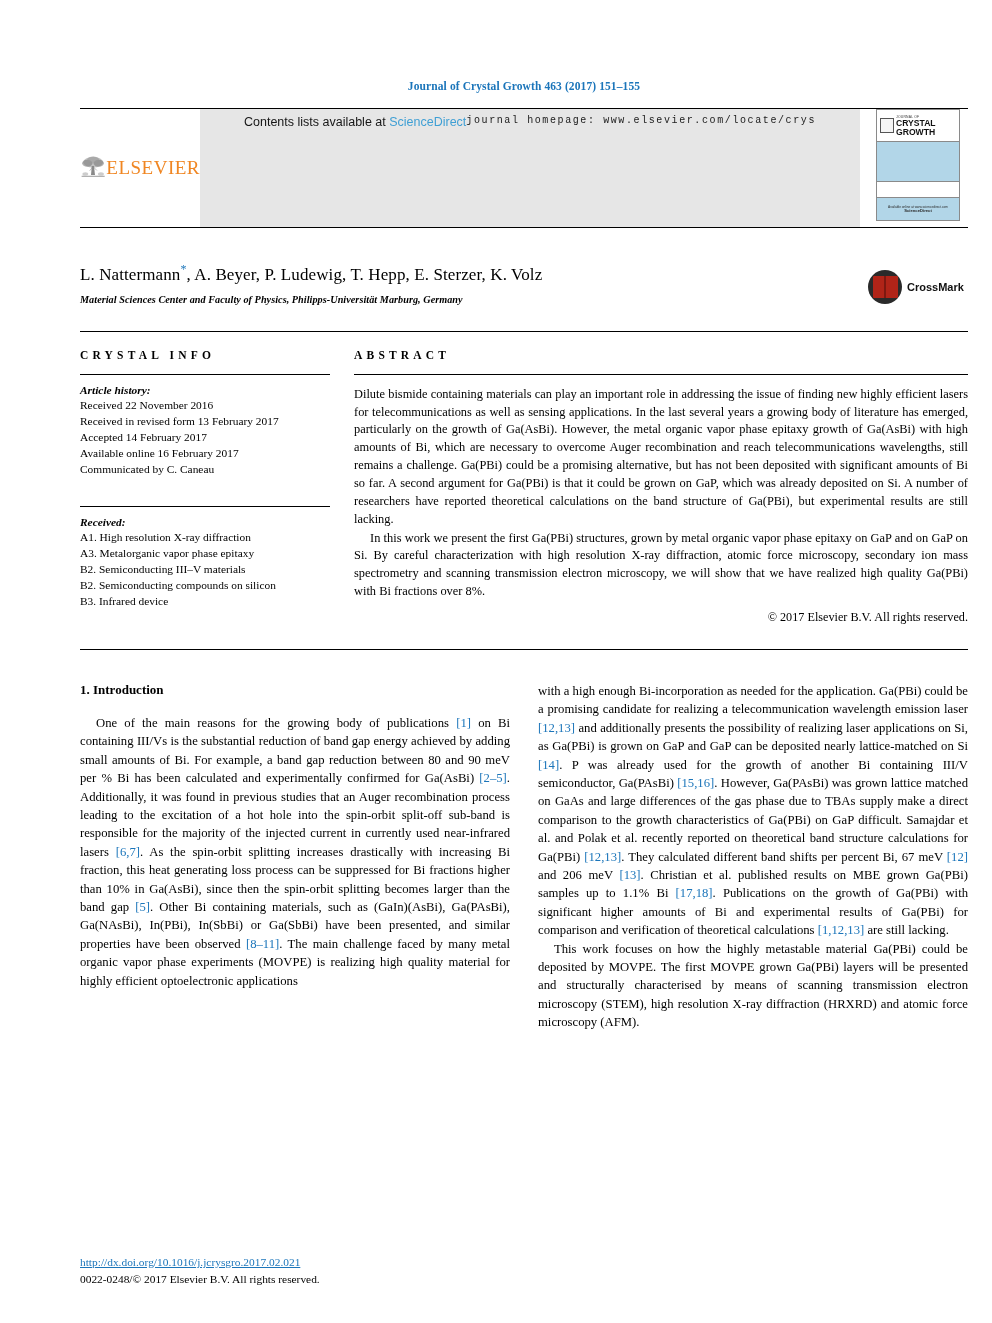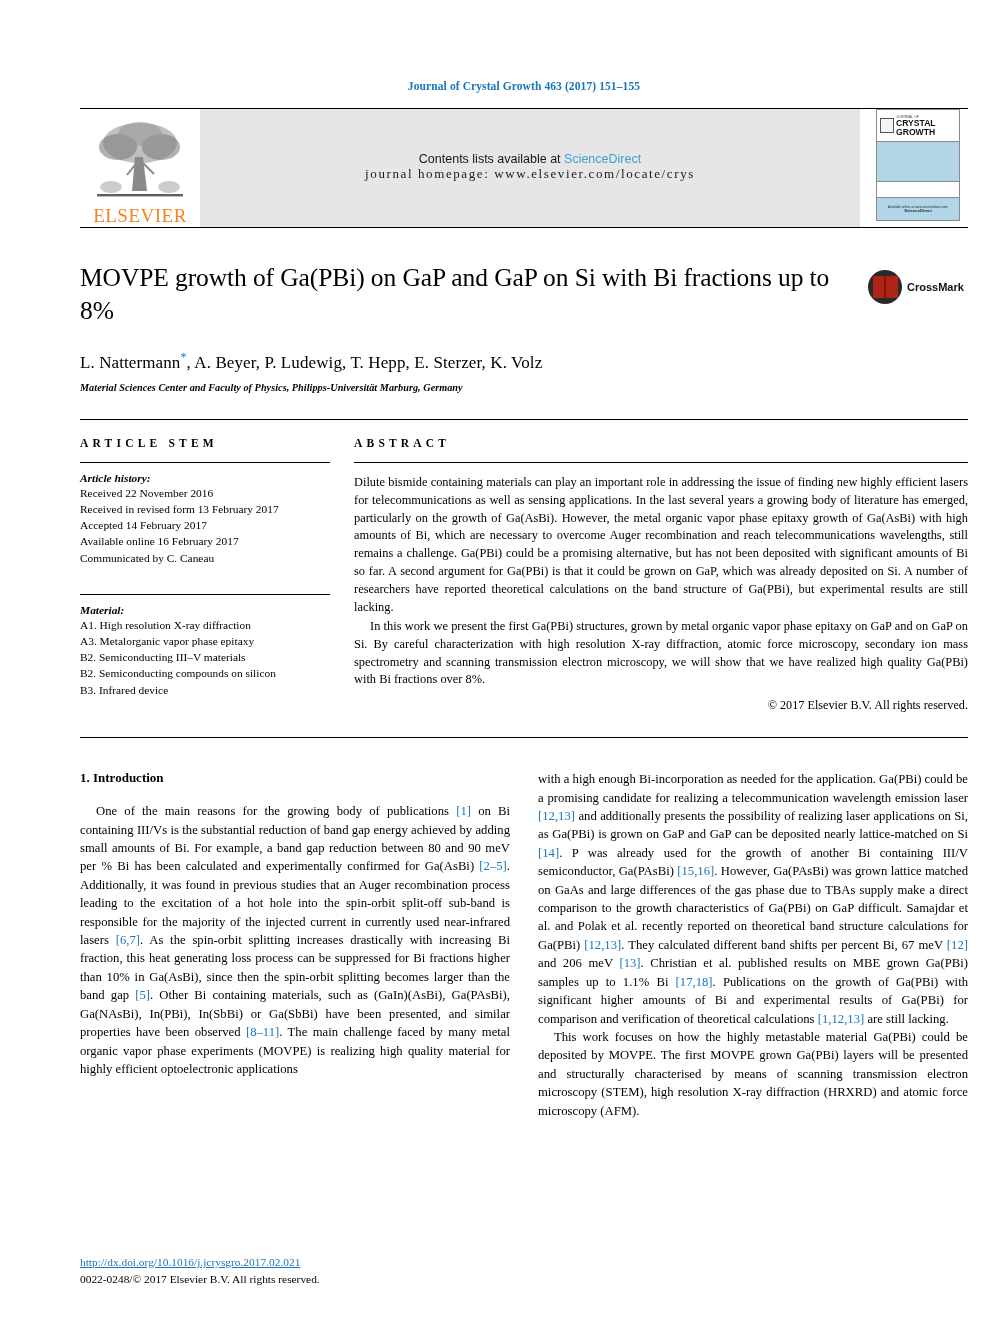--- a/index.html
+++ b/index.html
@@ -40,62 +40,61 @@
     margin-top: 16px;
     border-top: 1.6px solid #000;
     display: flex;
     align-items: stretch;
     height: 118px;
   }
   .elsevier-logo {
     width: 120px;
     flex: 0 0 120px;
     display: flex;
-    flex-direction: column;
     align-items: center;
     justify-content: flex-end;
     padding-bottom: 2px;
   }
   .tree-svg { display:block; }
   .elsevier-word {
     font-family: "Liberation Serif", serif;
     font-size: 19px;
     letter-spacing: 0.5px;
     color: #f08622;
     font-weight: normal;
     line-height: 1;
     margin-top: 1px;
   }
   .masthead-center {
     flex: 1 1 auto;
     background: #e6e6e6;
     display: flex;
-    flex-direction: column;
-    align-items: center;
+    flex-direction: row;
+    align-items: flex-start;
     justify-content: center;
     padding: 6px 0 8px;
   }
   .contents-line {
     font-family: "Liberation Sans", sans-serif;
     font-size: 12.5px;
     color: #161616;
   }
   .contents-line a {
     color: #3f9fd4;
     text-decoration: none;
   }
   .journal-title {
     font-family: "Liberation Serif", serif;
     font-size: 35px;
     margin: 13px 0 14px;
     letter-spacing: 0.2px;
   }
   .journal-home {
-    font-family: Liberation Serif, serif;
-    font-size: 13px;
+    font-family: Liberation Mono, monospace;
+    font-size: 10px;
     letter-spacing: 1.6px;
     color: #202020;
   }
   .cover-thumb {
     flex: 0 0 100px;
     width: 100px;
     margin-left: 8px;
     display: flex;
     align-items: flex-start;
     justify-content: center;
@@ -354,51 +353,50 @@
             <span>Available online at www.sciencedirect.com</span><br>
             <b>ScienceDirect</b>
           </div>
         </div>
       </div>
     </div>
   </div>
   <div class="masthead-rule"></div>
 
   <div class="title-block">
-    <h1 class="paper-title">MOVPE growth of Ga(PBi) on GaP and GaP on Si with Bi fractions up to 8%</h1>
 
     <div class="authors">
       <span><span>L. Nattermann<sup>*</sup>, A. Beyer, P. Ludewig, T. Hepp, E. Sterzer, K. Volz</span></span>
     </div>
     <div class="affiliation">Material Sciences Center and Faculty of Physics, Philipps-Universität Marburg, Germany</div>
 
     <div class="crossmark">
       <div class="cm-badge">
         <div class="cm-inner"></div>
       </div>
       <div class="cm-text">CrossMark</div>
     </div>
   </div>
 
   <div class="info-abstract">
 
     <div class="info-col">
-      <div class="sec-label">ARTICLE STEM</div>
+      <div class="sec-label">CRYSTAL INFO</div>
       <div class="thin-rule"></div>
 
       <div class="info-sub">Article history:</div>
       <div class="info-line">Received 22 November 2016</div>
       <div class="info-line">Received in revised form 13 February 2017</div>
       <div class="info-line">Accepted 14 February 2017</div>
       <div class="info-line">Available online 16 February 2017</div>
       <div class="info-line">Communicated by C. Caneau</div>
 
       <div class="kw-block">
         <div class="thin-rule"></div>
-        <div class="info-sub">Material:</div>
+        <div class="info-sub">Received:</div>
         <div class="info-line">A1. High resolution X-ray diffraction</div>
         <div class="info-line">A3. Metalorganic vapor phase epitaxy</div>
         <div class="info-line">B2. Semiconducting III–V materials</div>
         <div class="info-line">B2. Semiconducting compounds on silicon</div>
         <div class="info-line">B3. Infrared device</div>
       </div>
     </div>
 
     <div class="abs-col">
       <div class="sec-label">ABSTRACT</div>

